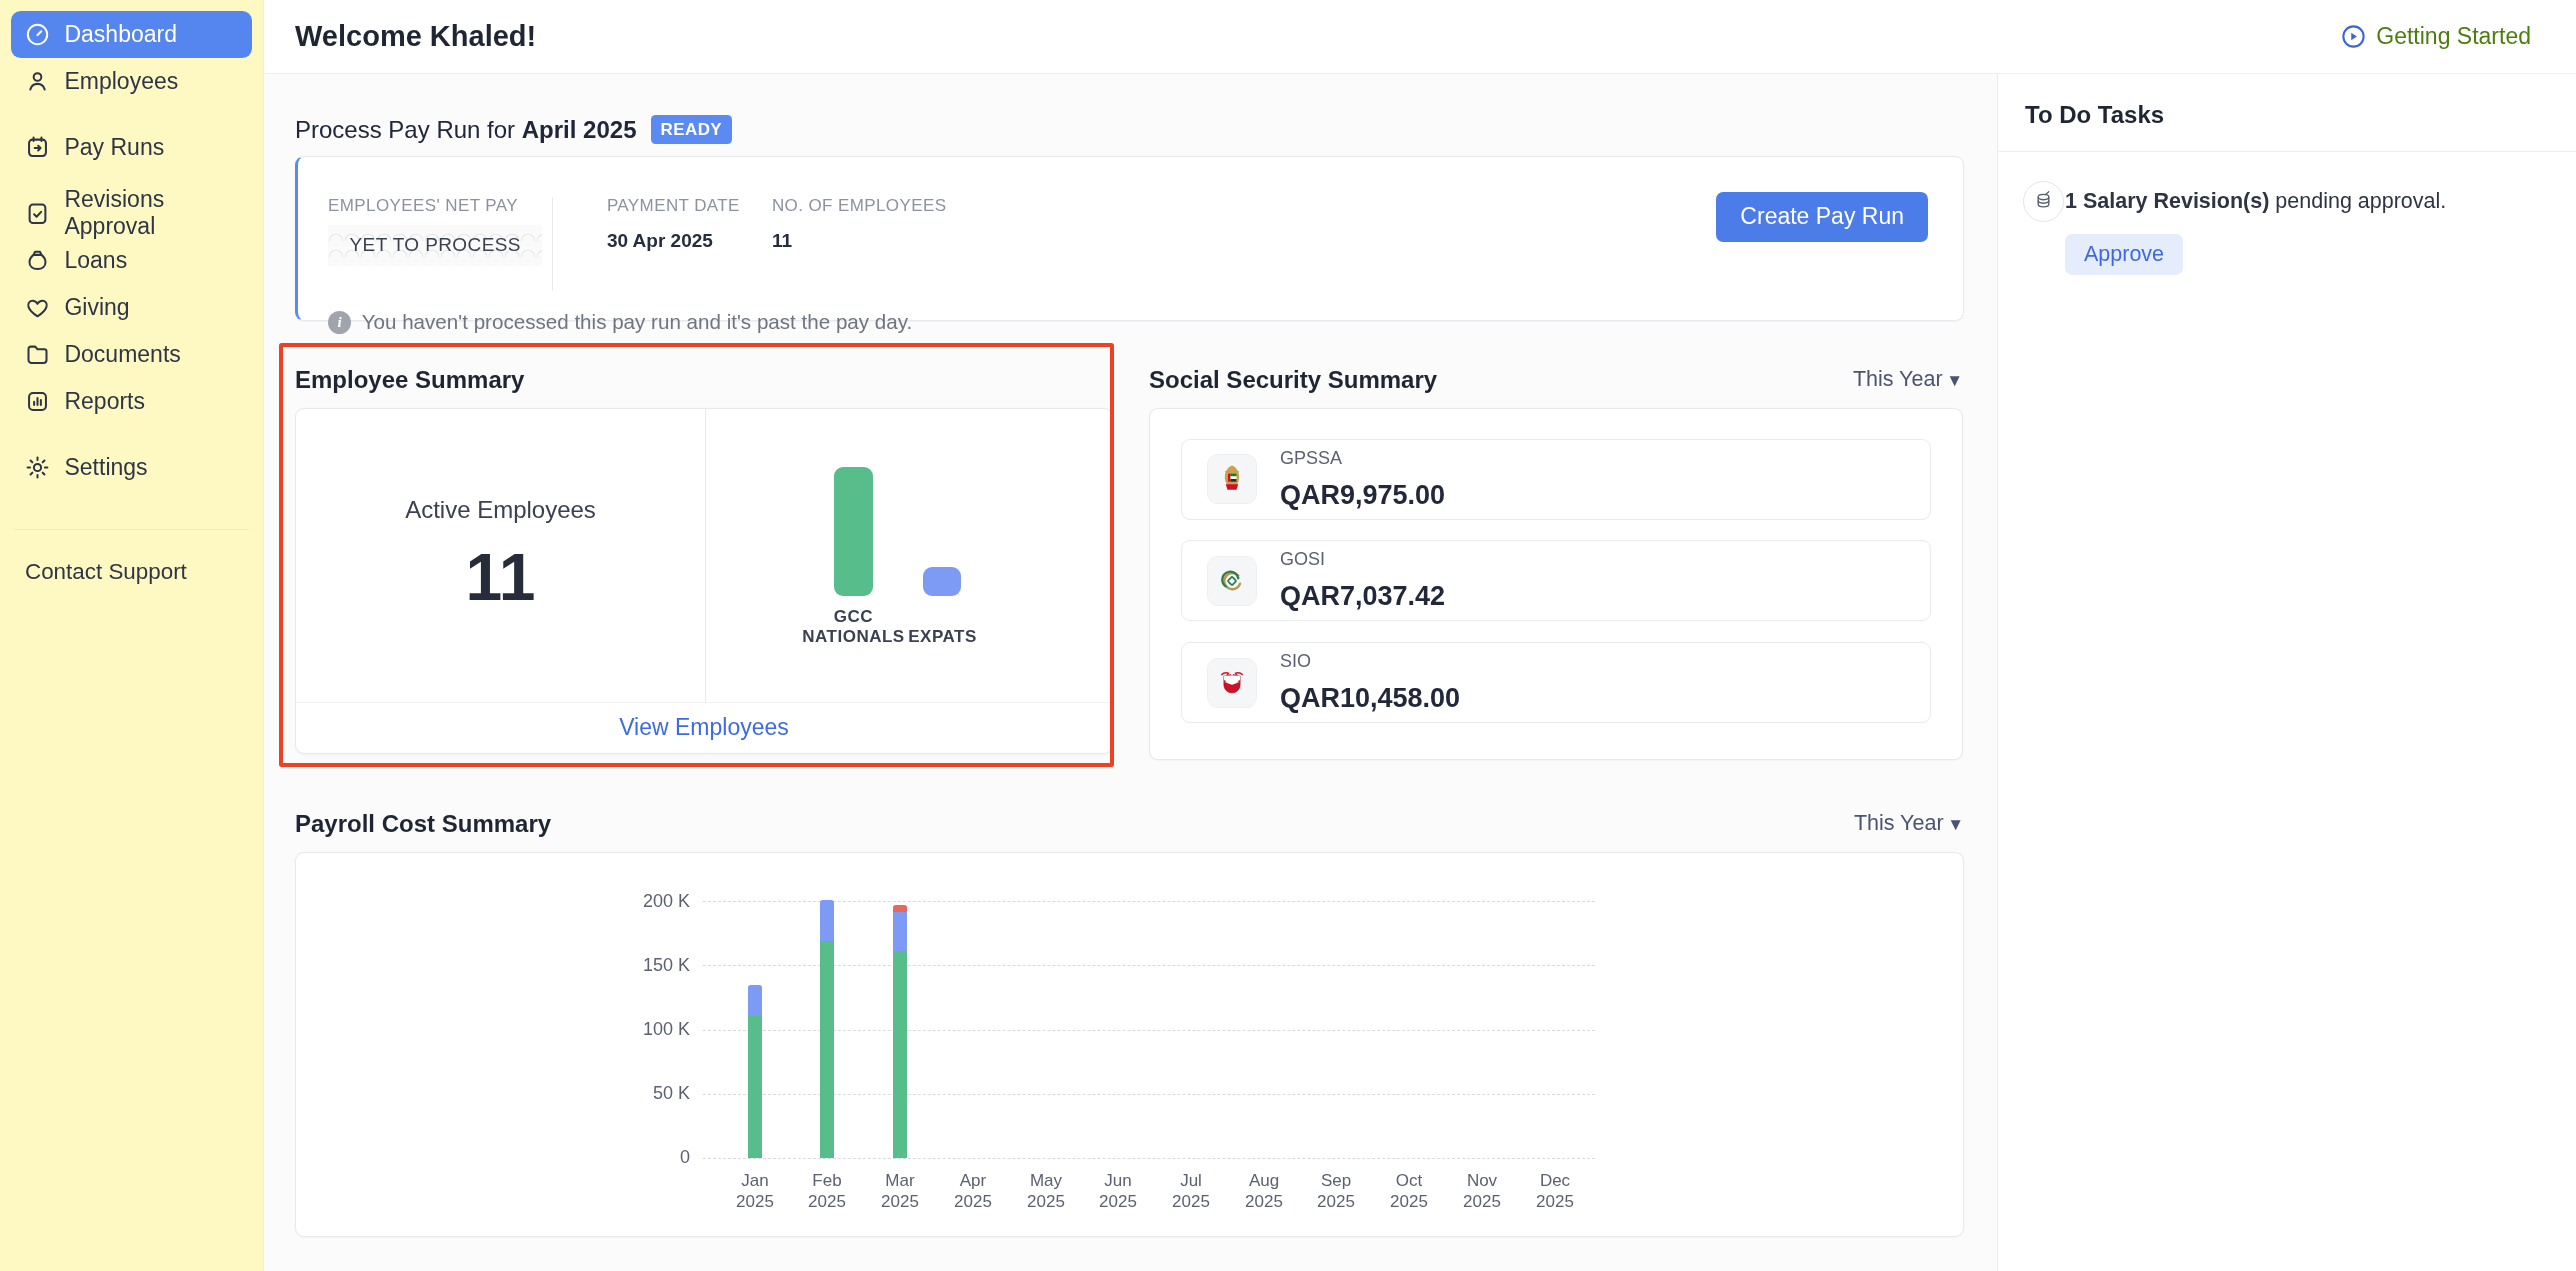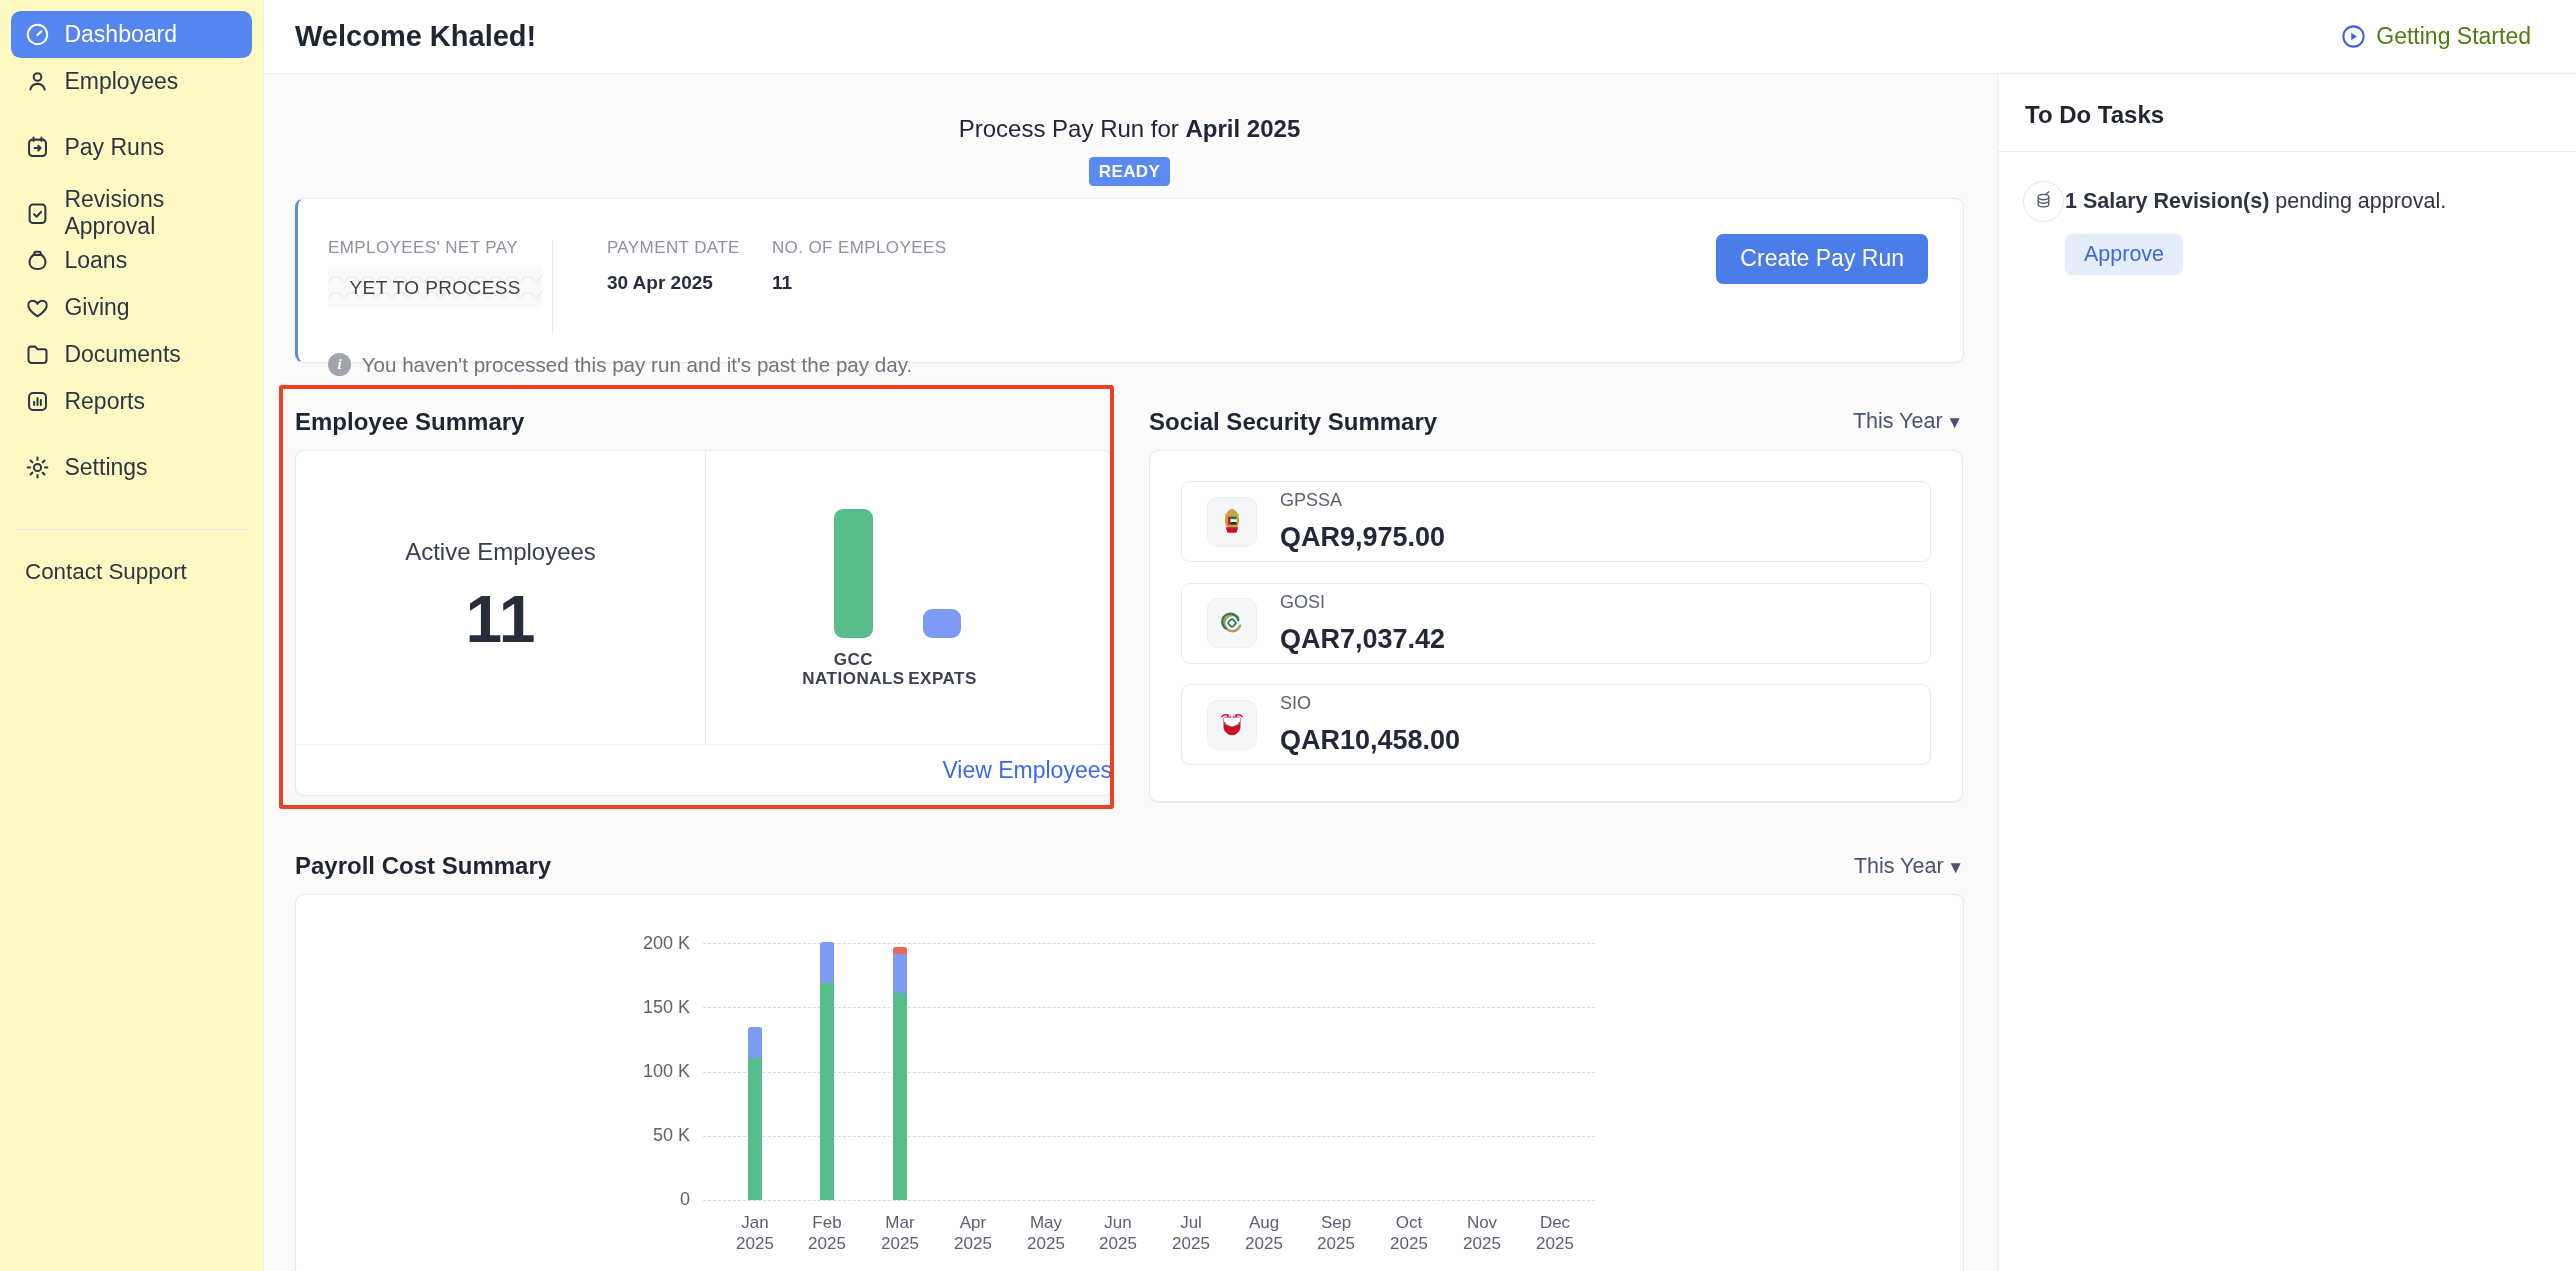--- a/index.html
+++ b/index.html
@@ -32,21 +32,21 @@
 
   .section-title { font-size:24px; font-weight:700; color:#1F2633; }
   .title-row { display:flex; align-items:center; justify-content:space-between; }
   .range-select { font-size:21.5px; font-weight:500; color:#4A5470; cursor:pointer; }
   .range-select .caret { font-size:17px; margin-left:3.6px; }
 
   .card { background:#FFFFFF; border:0.9px solid #E8E9ED; border-radius:9px; box-shadow:0 0.9px 1.8px rgba(20,30,55,0.04); }
 
   
   .section-payrun { margin-top:41px; }
-  .payrun-title { display:flex; align-items:center; gap:14.3px; font-size:24px; color:#20273A;flex-direction:column; }
+  .payrun-title { display:flex; align-items:center; gap:14.3px; font-size:24px; color:#20273A; }
   .payrun-title .bold { font-weight:700; }
   .ready-badge { background:#5B8BF2; color:#fff; font-size:17px; font-weight:700; letter-spacing:0.4px;
                  padding:4.5px 9.8px; border-radius:4.5px; }
   .payrun-card { margin-top:11.6px; height:165px; border-left:3.6px solid #5A8CF0; position:relative;
                  padding:39px 36px 0 30px; }
   .fields-row { display:flex; align-items:flex-start; }
   .field .flabel { font-size:17px; color:#8C92A0; letter-spacing:0.4px; }
   .field .fvalue { margin-top:14.3px; font-size:19px; font-weight:700; color:#262D3D; }
   .f1 { width:224px; }
   .field-divider { width:0.9px; align-self:stretch; background:#E9EAEE; margin-top:1.8px; height:94px; }
@@ -70,21 +70,21 @@
                     border:4.5px solid #EE4023; border-radius:2.7px; pointer-events:none; z-index:5; }
   .emp-card { margin-top:14.3px; height:346px; display:flex; flex-direction:column; }
   .emp-body { flex:1; display:flex; position:relative; }
   .emp-left { width:410px; display:flex; flex-direction:column; align-items:center; justify-content:center; gap:15px; border-right:0.9px solid #E9EAEE; }
   .emp-left .lbl { font-size:24px; color:#3A4050; }
   .emp-left .big { font-size:66px; font-weight:600; color:#262C3A; }
   .emp-plot { position:relative; flex:1; }
   .emp-bar { position:absolute; border-radius:9px; }
   .emp-bar-label { position:absolute; width:143px; text-align:center; font-size:17px; font-weight:700; color:#3A4150;
                    letter-spacing:0.5px; line-height:19.7px; white-space:pre-line; }
-  .emp-footer { height:51px; border-top:0.9px solid #F1F2F4; display:flex; align-items:center; justify-content:flex-end; }
+  .emp-footer { height:51px; border-top:0.9px solid #F1F2F4; display:flex; align-items:center; justify-content:center; }
   .view-link { color:#3B6BE8; font-size:23px; cursor:pointer; text-decoration:none; }
 
   .soc-card { margin-top:14.3px; height:352px; padding:30px 31px; }
   .soc-row { height:81px; border:0.9px solid #E9EAEE; border-radius:9px; display:flex; align-items:center;
              padding:0 25px; gap:23px; margin-bottom:20.6px; background:#fff; cursor:pointer; }
   .soc-icon-box { width:50px; height:50px; border-radius:10.7px; background:#F5F6F8; border:0.9px solid #EEEFF1;
                   display:flex; align-items:center; justify-content:center; flex:none; }
   .soc-icon-box svg { width:34px; height:34px; }
   .soc-name { font-size:18px; color:#5A6170; }
   .soc-amount { font-size:27px; font-weight:700; color:#22283A; margin-top:11px; }

